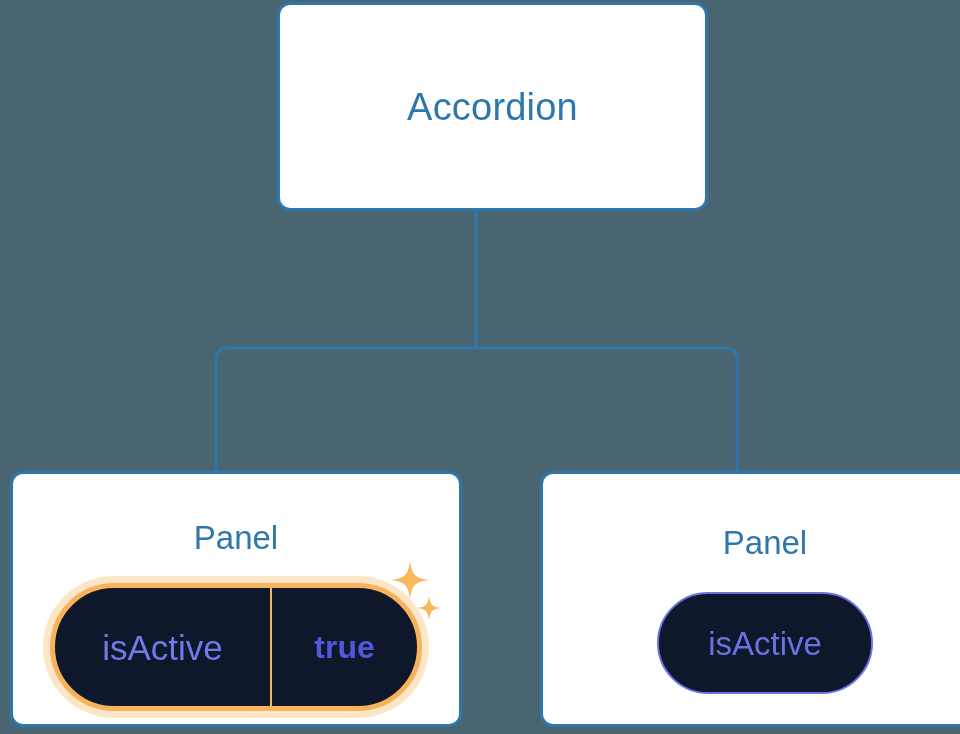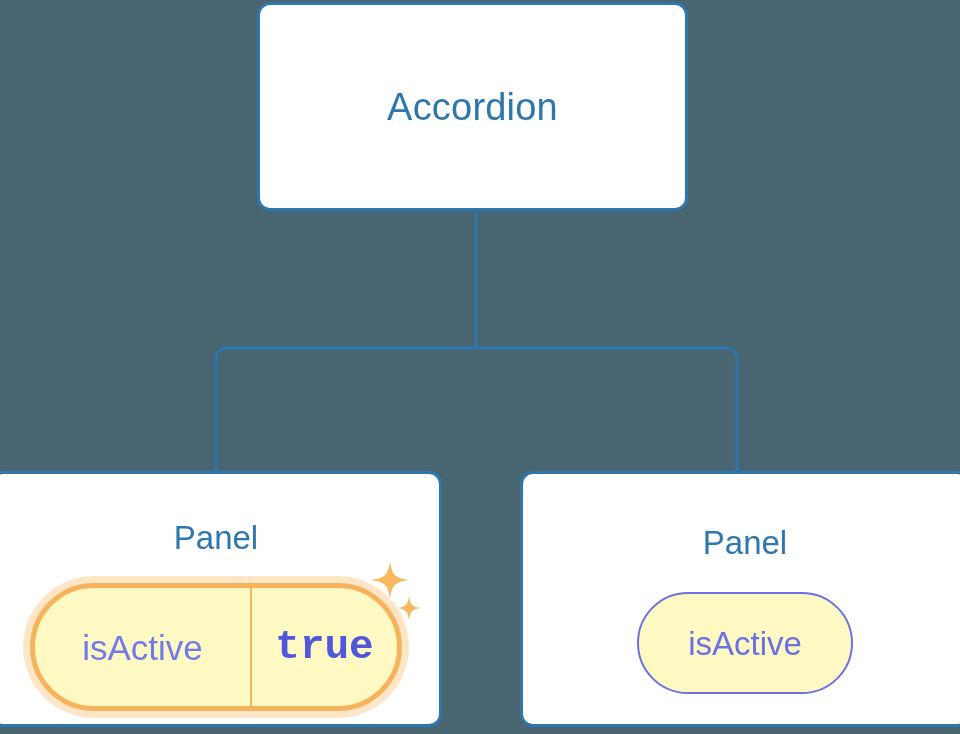--- a/index.html
+++ b/index.html
@@ -31,20 +31,21 @@
     pointer-events: none;
   }
 
   
   .node {
     position: absolute;
     background: #ffffff;
     border: 3px solid #2e77ad;
     border-radius: 13px;
     box-sizing: border-box;
+    margin-left: 20px;
   }
 
   .node-root {
     left: 257px;
     top: 2px;
     width: 431px;
     height: 209px;
     display: flex;
     align-items: center;
     justify-content: center;
@@ -96,21 +97,21 @@
     position: relative;
   }
 
   .panel-left .pill-wrap { margin-top: 29px; }
   .panel-right .pill-wrap { margin-top: 33px; }
 
   .pill {
     display: flex;
     align-items: stretch;
     border-radius: 999px;
-    background: #fef9c3;
+    background: #0f172a;
     box-sizing: border-box;
     overflow: hidden;
   }
 
   .pill-normal {
     border: 2px solid #6b71e3;
     height: 102px;
   }
 
   .pill-normal .pill-key,
@@ -131,24 +132,23 @@
   }
 
   .pill-highlight .pill-key {
     color: #7279e8;
     font-size: 35px;
     font-weight: 400;
   }
 
   .pill-highlight .pill-val {
     color: #5157db;
-    font-size: 41px;
+    font-size: 32px;
     font-weight: 700;
     border-left: 2px solid #f3b662;
-    font-family: Liberation Mono, monospace;
   }
 
   .pill-key, .pill-val {
     display: flex;
     align-items: center;
     justify-content: center;
     line-height: 1;
     box-sizing: border-box;
   }
 

